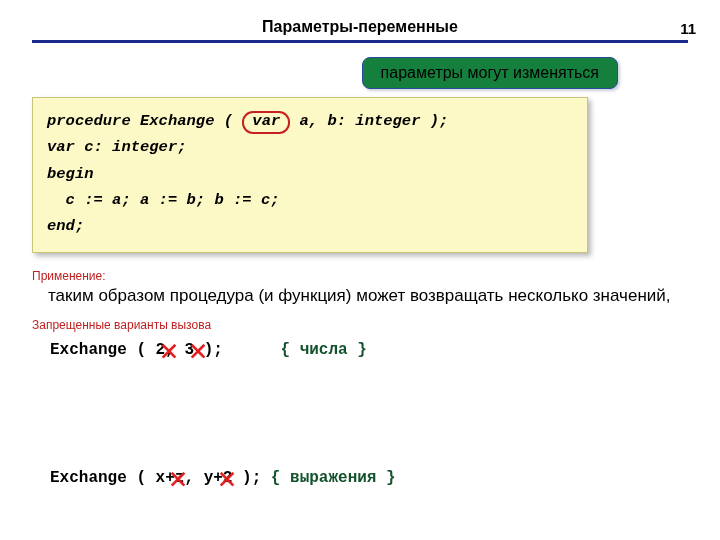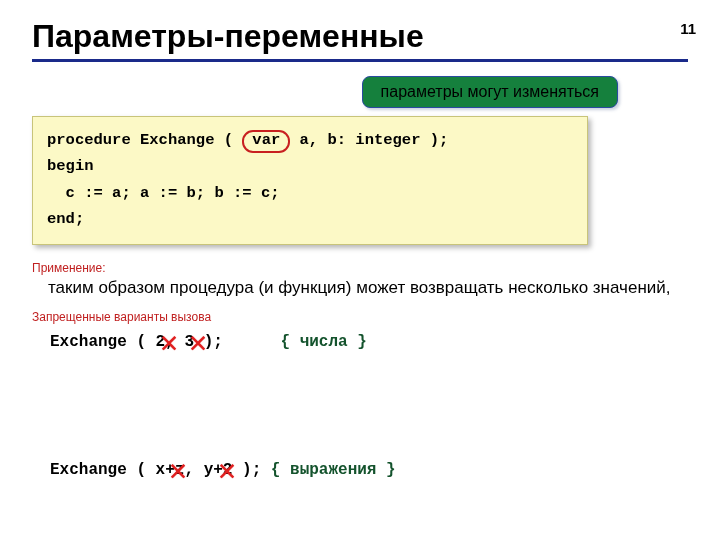--- a/index.html
+++ b/index.html
@@ -19,24 +19,25 @@
   }
   .page-num {
     position: absolute;
     top: 20px;
     right: 24px;
     font-weight: bold;
     font-size: 15px;
     color: #000;
   }
   .title {
-    font-size: 32px;
+    font-size: 16px;
     font-weight: bold;
     color: #000;
     margin: 0 0 4px 0;
+    text-align: center;
   }
   .title-rule {
     border: none;
     border-top: 3px solid #1a2a8a;
     margin: 2px 0 14px 0;
   }
   .callout-wrap {
     display: flex;
     justify-content: flex-end;
     margin-bottom: 8px;
@@ -58,21 +59,21 @@
     box-shadow: 3px 3px 5px rgba(0,0,0,0.28);
     padding: 10px 14px 12px 14px;
     margin: 0 100px 16px 0;
     font-family: "Courier New", monospace;
     font-size: 15.5px;
     font-weight: bold;
     line-height: 1.7;
     color: #000;
     position: relative;
   }
-  .codebox .line { white-space: pre; }
+  .codebox .line { white-space: pre; font-style: italic; }
   .var-pill {
     display: inline-block;
     border: 2px solid #c82020;
     border-radius: 11px;
     padding: 0 8px 1px 8px;
     line-height: 1.15;
     background: #fcf9c6;
     vertical-align: baseline;
   }
   .section-red {
@@ -115,20 +116,21 @@
 
   <h1 class="title">Параметры-переменные</h1>
   <hr class="title-rule">
 
   <div class="callout-wrap">
     <div class="callout">параметры могут изменяться</div>
   </div>
 
   <div class="codebox">
     <div class="line"><span>procedure Exchange ( </span><span class="var-pill">var</span><span> a, b: integer );</span></div>
+    <div class="line">var c: integer;</div>
     <div class="line">begin</div>
     <div class="line">  c := a; a := b; b := c;</div>
     <div class="line">end;</div>
   </div>
 
   <div class="section-red">Применение:</div>
   <div class="body-text">таким образом процедура (и функция) может возвращать несколько значений,</div>
 
   <div class="section-red">Запрещенные варианты вызова</div>
 

